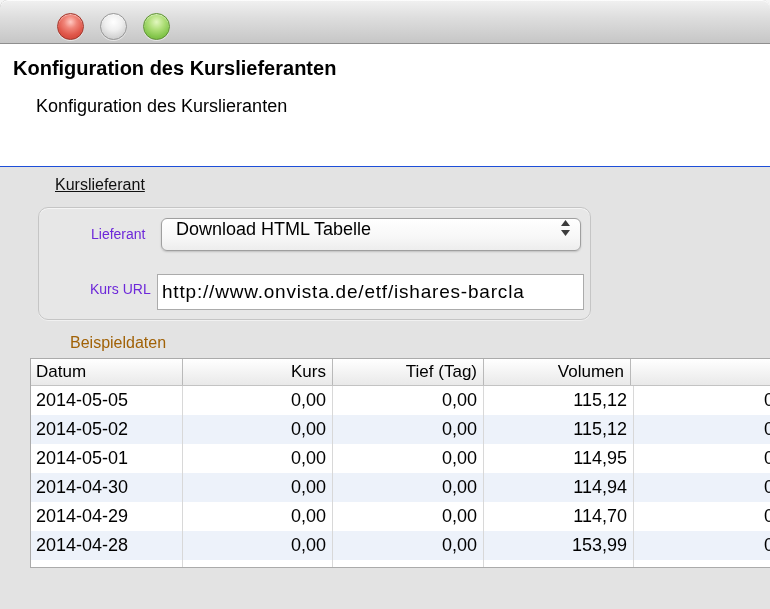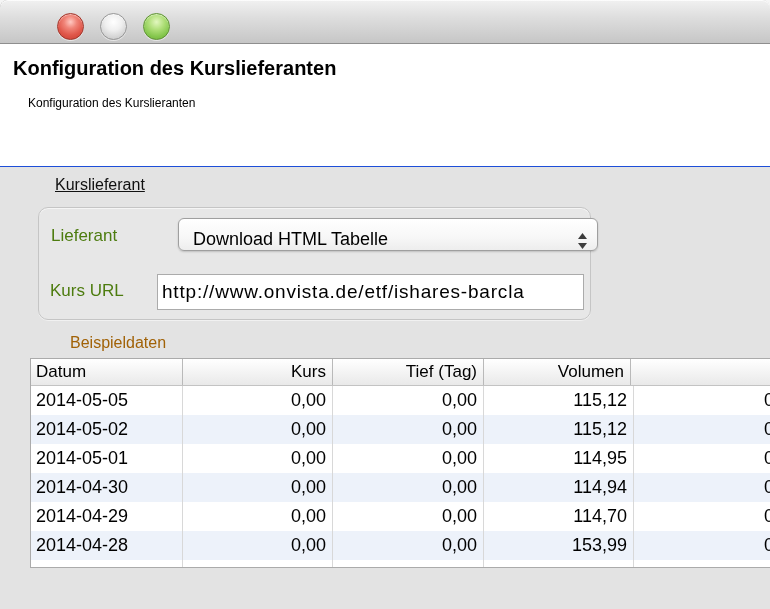--- a/index.html
+++ b/index.html
@@ -28,39 +28,39 @@
     background:radial-gradient(circle at 50% 32%,#ffffff 0%,#efefef 40%,#d6d6d6 70%,#bfbfbf 100%);}
   .tl.zoomw{left:143px;border:1px solid #5f9334;
     background:radial-gradient(circle at 50% 32%,#e2f7bf 0%,#aede77 38%,#84c64c 70%,#6cab38 100%);}
   .tl{box-shadow:inset 0 1px 1px rgba(255,255,255,.5),0 1px 0 rgba(255,255,255,.55);}
   
   .headpanel{
     position:absolute;top:44px;left:0;right:0;height:122px;
     background:#ffffff;border-bottom:1px solid #1d4ed8;
   }
   .dlg-title{position:absolute;left:13px;top:13px;font-size:20px;font-weight:bold;color:#000;white-space:nowrap;}
-  .dlg-subtitle{position:absolute;left:28px;top:52px;font-size:12px;color:#000;white-space:nowrap;}
+  .dlg-subtitle{position:absolute;left:36px;top:52px;font-size:18px;color:#000;white-space:nowrap;}
   
   .content{position:absolute;top:167px;left:0;right:0;bottom:0;background:#e3e3e3;}
   .group-label{position:absolute;left:55px;top:9px;font-size:16px;color:#111;text-decoration:underline;}
   .groupbox{
     position:absolute;left:38px;top:40px;width:553px;height:113px;box-sizing:border-box;
     background:#e7e7e7;border:1px solid #c5c5c5;border-radius:10px;
     box-shadow:inset 0 1px 0 rgba(255,255,255,.6),0 1px 0 rgba(255,255,255,.5);
   }
-  .form-label{position:absolute;font-size:17px;color:#4d7c0f;white-space:nowrap;}
+  .form-label{position:absolute;font-size:14px;color:#6d28d9;white-space:nowrap;margin-left:40px;}
   .lbl-lieferant{left:12px;top:18px;}
   .lbl-url{left:11px;top:73px;}
   .dropdown{
     position:absolute;left:122px;top:10px;width:420px;height:33px;box-sizing:border-box;
     background:linear-gradient(180deg,#ffffff 0%,#f7f7f7 60%,#ededed 100%);
     border:1px solid #9f9f9f;border-radius:6px;
     box-shadow:0 1px 2px rgba(0,0,0,.18);
-    display:flex;align-items:flex-end;justify-content:space-between;
-    padding:0 9px 0 14px;cursor:default;margin-left:17px;
+    display:flex;align-items:flex-start;justify-content:space-between;
+    padding:0 9px 0 14px;cursor:default;
   }
   .dropdown .val{font-size:18px;color:#000;white-space:nowrap;overflow:hidden;}
   .dropdown .arrows{flex:0 0 auto;display:block;width:11px;height:18px;}
   .urlfield{
     position:absolute;left:118px;top:66px;width:427px;height:36px;box-sizing:border-box;
     border:1px solid #ababab;border-radius:0;background:#fff;
     font-family:"Liberation Sans","DejaVu Sans",sans-serif;
     font-size:19px;letter-spacing:.8px;color:#000;padding:0 4px;margin:0;
   }
   

